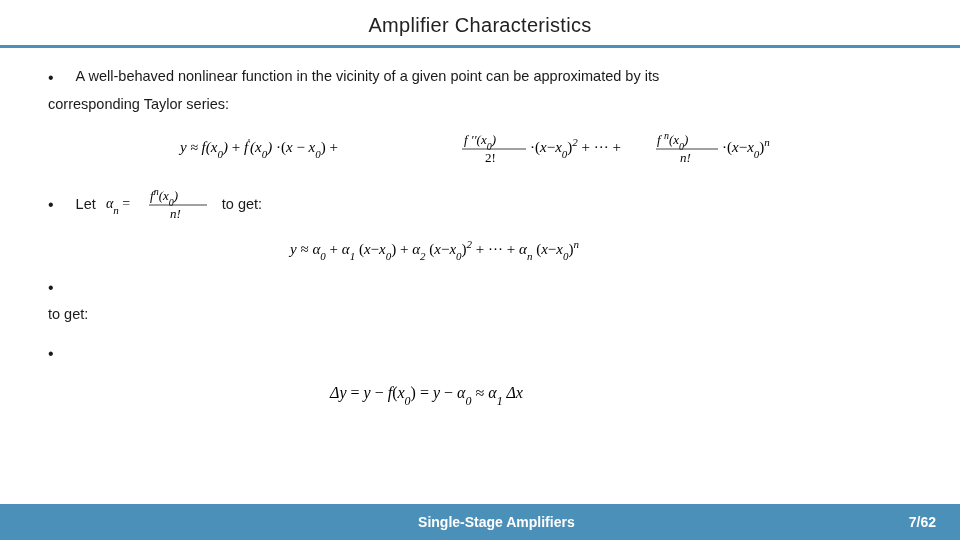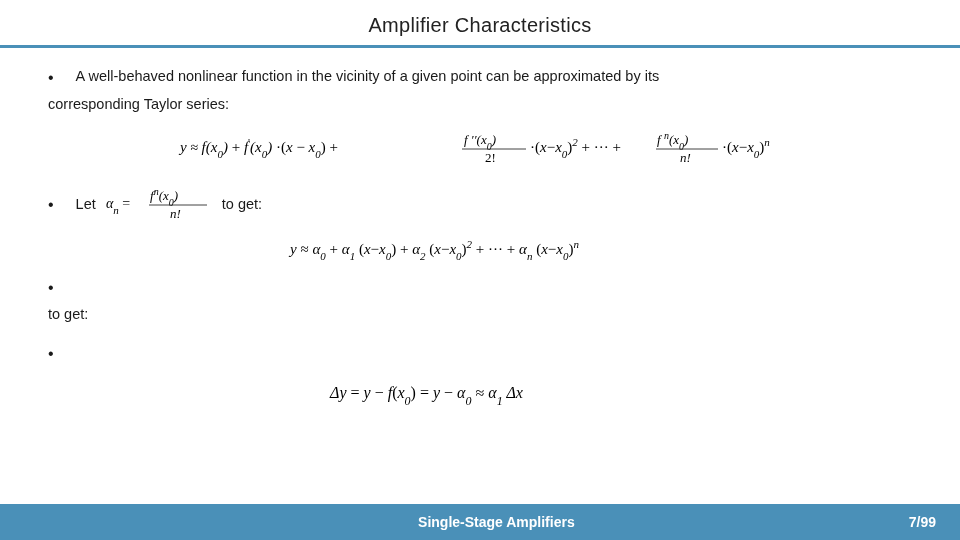--- a/index.html
+++ b/index.html
@@ -210,16 +210,16 @@
           </text>
         </svg>
       </div>
     </div>
 
   </div>
 
   <div class="footer">
     <span style="width:60px;"></span>
     <span>Single-Stage Amplifiers</span>
-    <span>7/99</span>
+    <span>7/62</span>
   </div>
 
 </div>
 
 </body></html>

